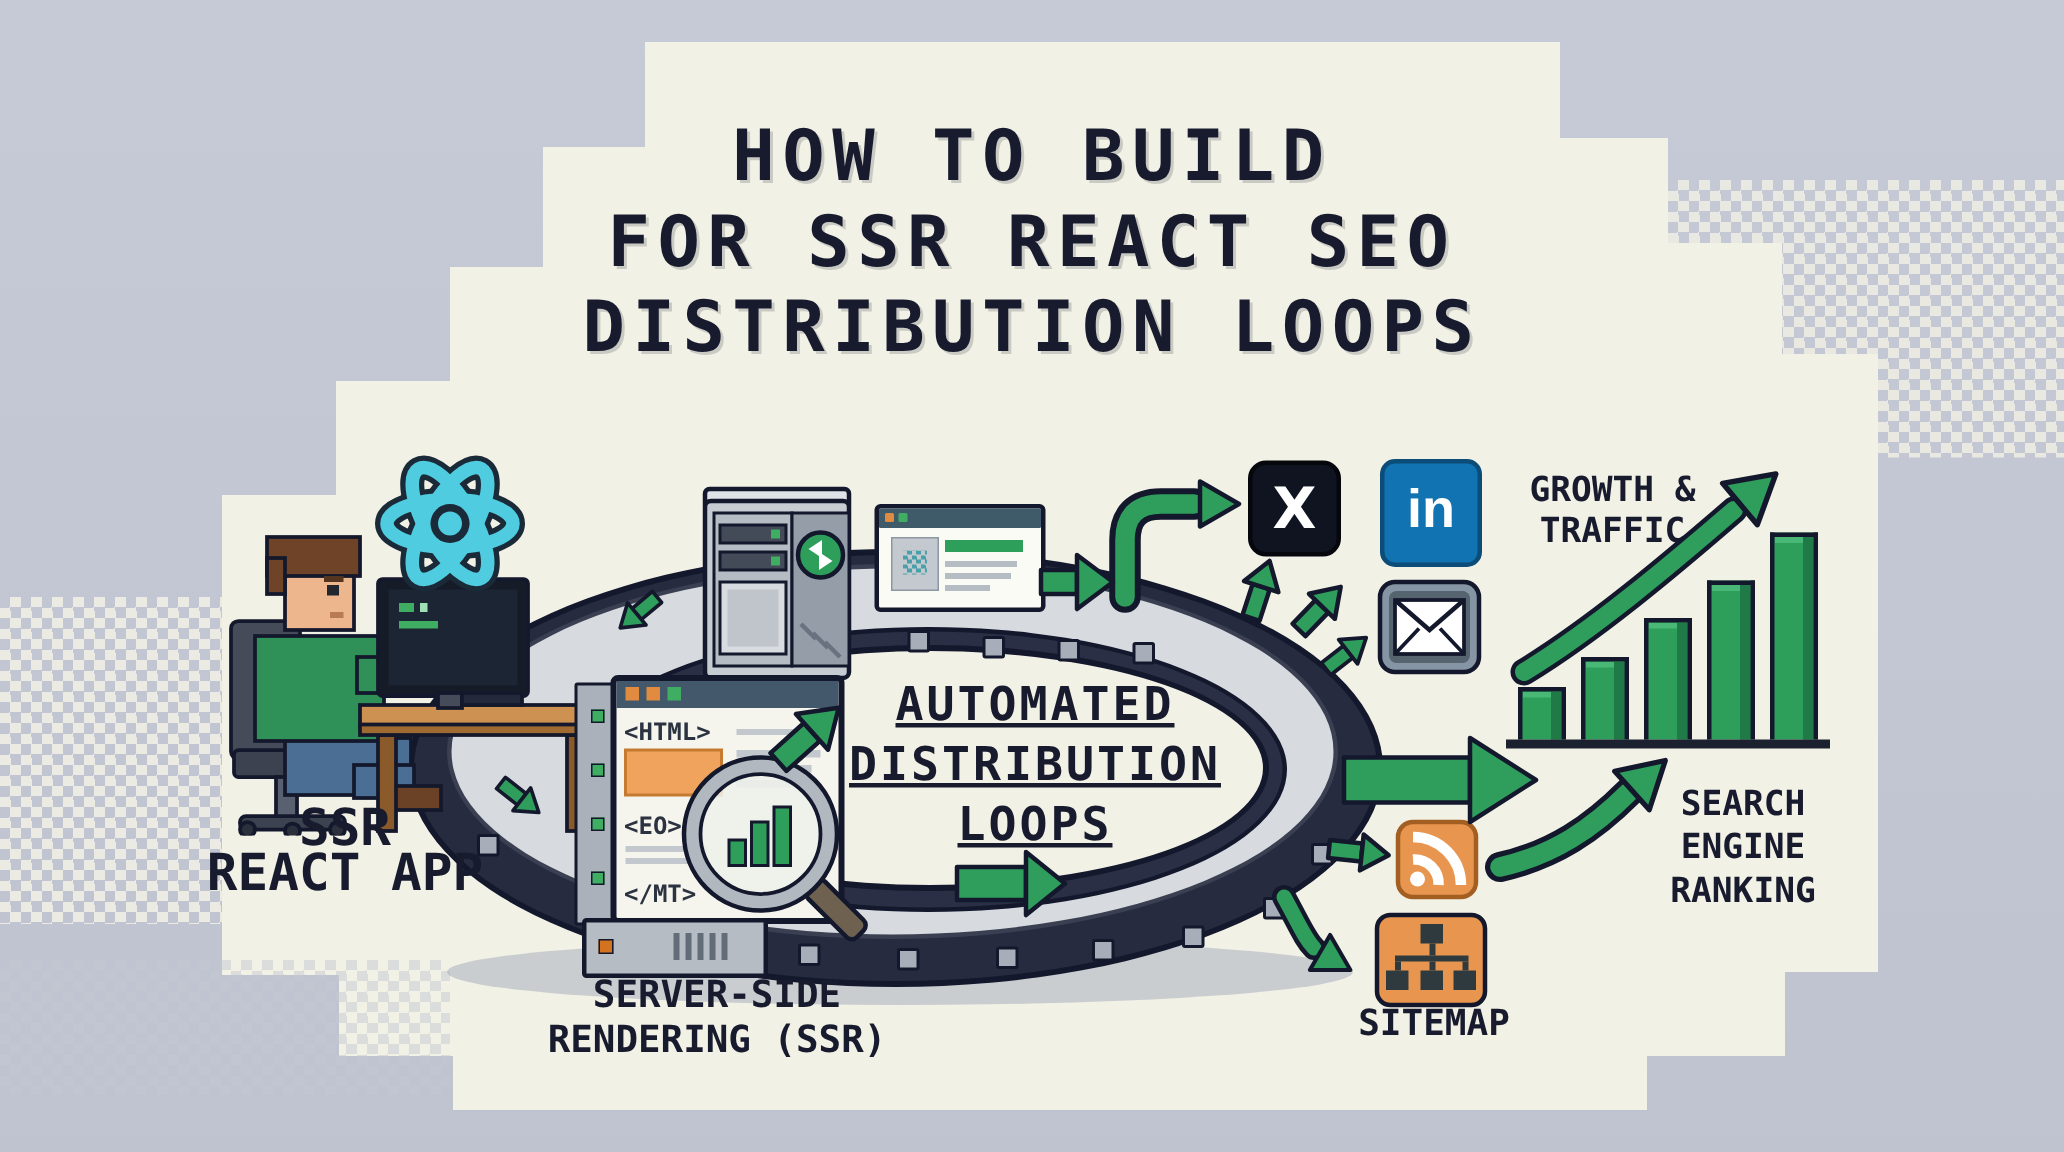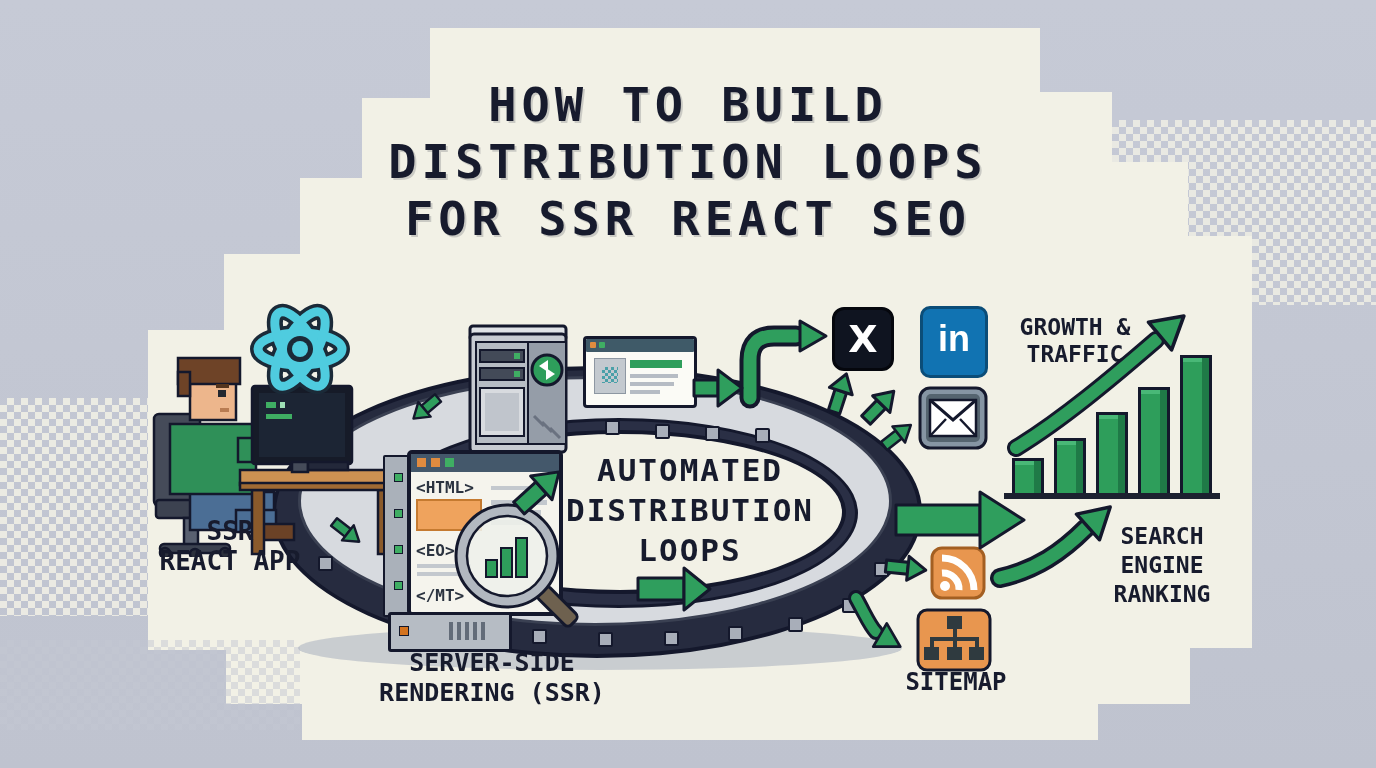--- a/index.html
+++ b/index.html
@@ -23,24 +23,24 @@
          text-shadow:2px 2px 0 rgba(23,27,45,0.18);}
   .subtitle{left:0;right:0;top:258px;text-align:center;font-size:23px;color:#1d2130;}
   
   .ellipse{border-radius:50%;}
   .loop-shadow{left:298px;top:626px;width:604px;height:44px;background:rgba(168,174,190,.55);border-radius:50%;}
   .loop-outer{left:272px;top:366px;width:642px;height:284px;background:#262b3f;border:4px solid #14182c;}
   .loop-light{left:298px;top:376px;width:588px;height:244px;background:#d7dadf;border:3px solid #3a4052;}
   .loop-darkin{left:380px;top:418px;width:472px;height:184px;background:#2a2f45;border:3px solid #14182c;}
   .loop-hole{left:394px;top:430px;width:444px;height:156px;background:#f2f1e6;border:4px solid #14182c;}
   .rivet{width:11px;height:11px;background:#a8aeb9;border:2px solid #14182c;border-radius:2px;}
-  .loop-label{left:535px;top:450px;width:310px;font-size:31px;line-height:40px;letter-spacing:2px;}
-  
-  .lab-ssr{left:130px;top:516px;width:200px;font-size:26px;line-height:30px;}
-  .lab-srv{left:332px;top:648px;width:320px;font-size:25px;line-height:30px;}
+  .loop-label{left:535px;top:450px;width:310px;font-size:31px;line-height:40px;letter-spacing:2px;text-decoration:underline;}
+  
+  .lab-ssr{left:130px;top:537px;width:200px;font-size:34px;line-height:30px;}
+  .lab-srv{left:318px;top:648px;width:320px;font-size:25px;line-height:30px;}
   .lab-growth{left:1005px;top:314px;width:140px;font-size:23px;line-height:27px;}
   .lab-rank{left:1092px;top:522px;width:140px;font-size:23px;line-height:29px;}
   .lab-sitemap{left:892px;top:668px;width:128px;font-size:24px;}
   
   .icon-x{left:832px;top:307px;width:56px;height:58px;background:#0f1420;border:3px solid #05070d;
           border-radius:12px;display:flex;align-items:center;justify-content:center;
           color:#fff;font-family:"DejaVu Sans",sans-serif;font-weight:700;font-size:38px;}
   .icon-li{left:920px;top:306px;width:62px;height:60px;background:#1173b2;border:3px solid #0b4d78;
            border-radius:10px;display:flex;align-items:center;justify-content:center;
            color:#fff;font-family:"Liberation Sans",sans-serif;font-weight:700;font-size:36px;padding-bottom:6px;}
@@ -91,22 +91,22 @@
     </defs>
   </svg>
 
   <div class="abs blob"></div>
   <div class="abs dither" style="--c:#f2f1e6;left:0;top:398px;width:670px;height:218px;opacity:.85;"></div>
   <div class="abs dither" style="--c:#f2f1e6;left:1056px;top:120px;width:320px;height:185px;opacity:.8;"></div>
   <div class="abs dither" style="--c:#c3c7d2;left:0;top:640px;width:300px;height:90px;opacity:.5;"></div>
 
   <div class="abs px title">
     <span>HOW TO BUILD</span>
+    <span>FOR SSR REACT SEO</span>
     <span>DISTRIBUTION LOOPS</span>
-    <span>FOR SSR REACT SEO</span>
   </div>
 
   <div class="abs loop-shadow"></div>
   <div class="abs ellipse loop-outer"></div>
   <div class="abs ellipse loop-light"></div>
   <div class="abs ellipse loop-darkin"></div>
   <div class="abs ellipse loop-hole"></div>
 
   <div class="abs rivet" style="left:408px;top:612px"></div>
   <div class="abs rivet" style="left:468px;top:623px"></div>

